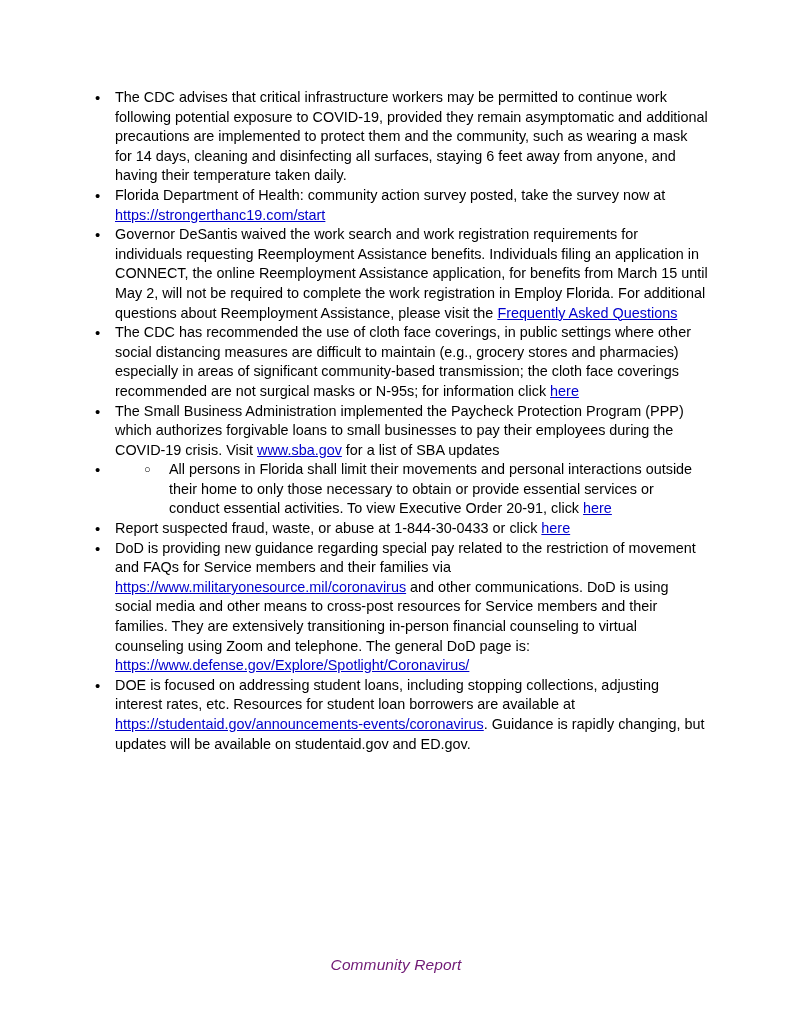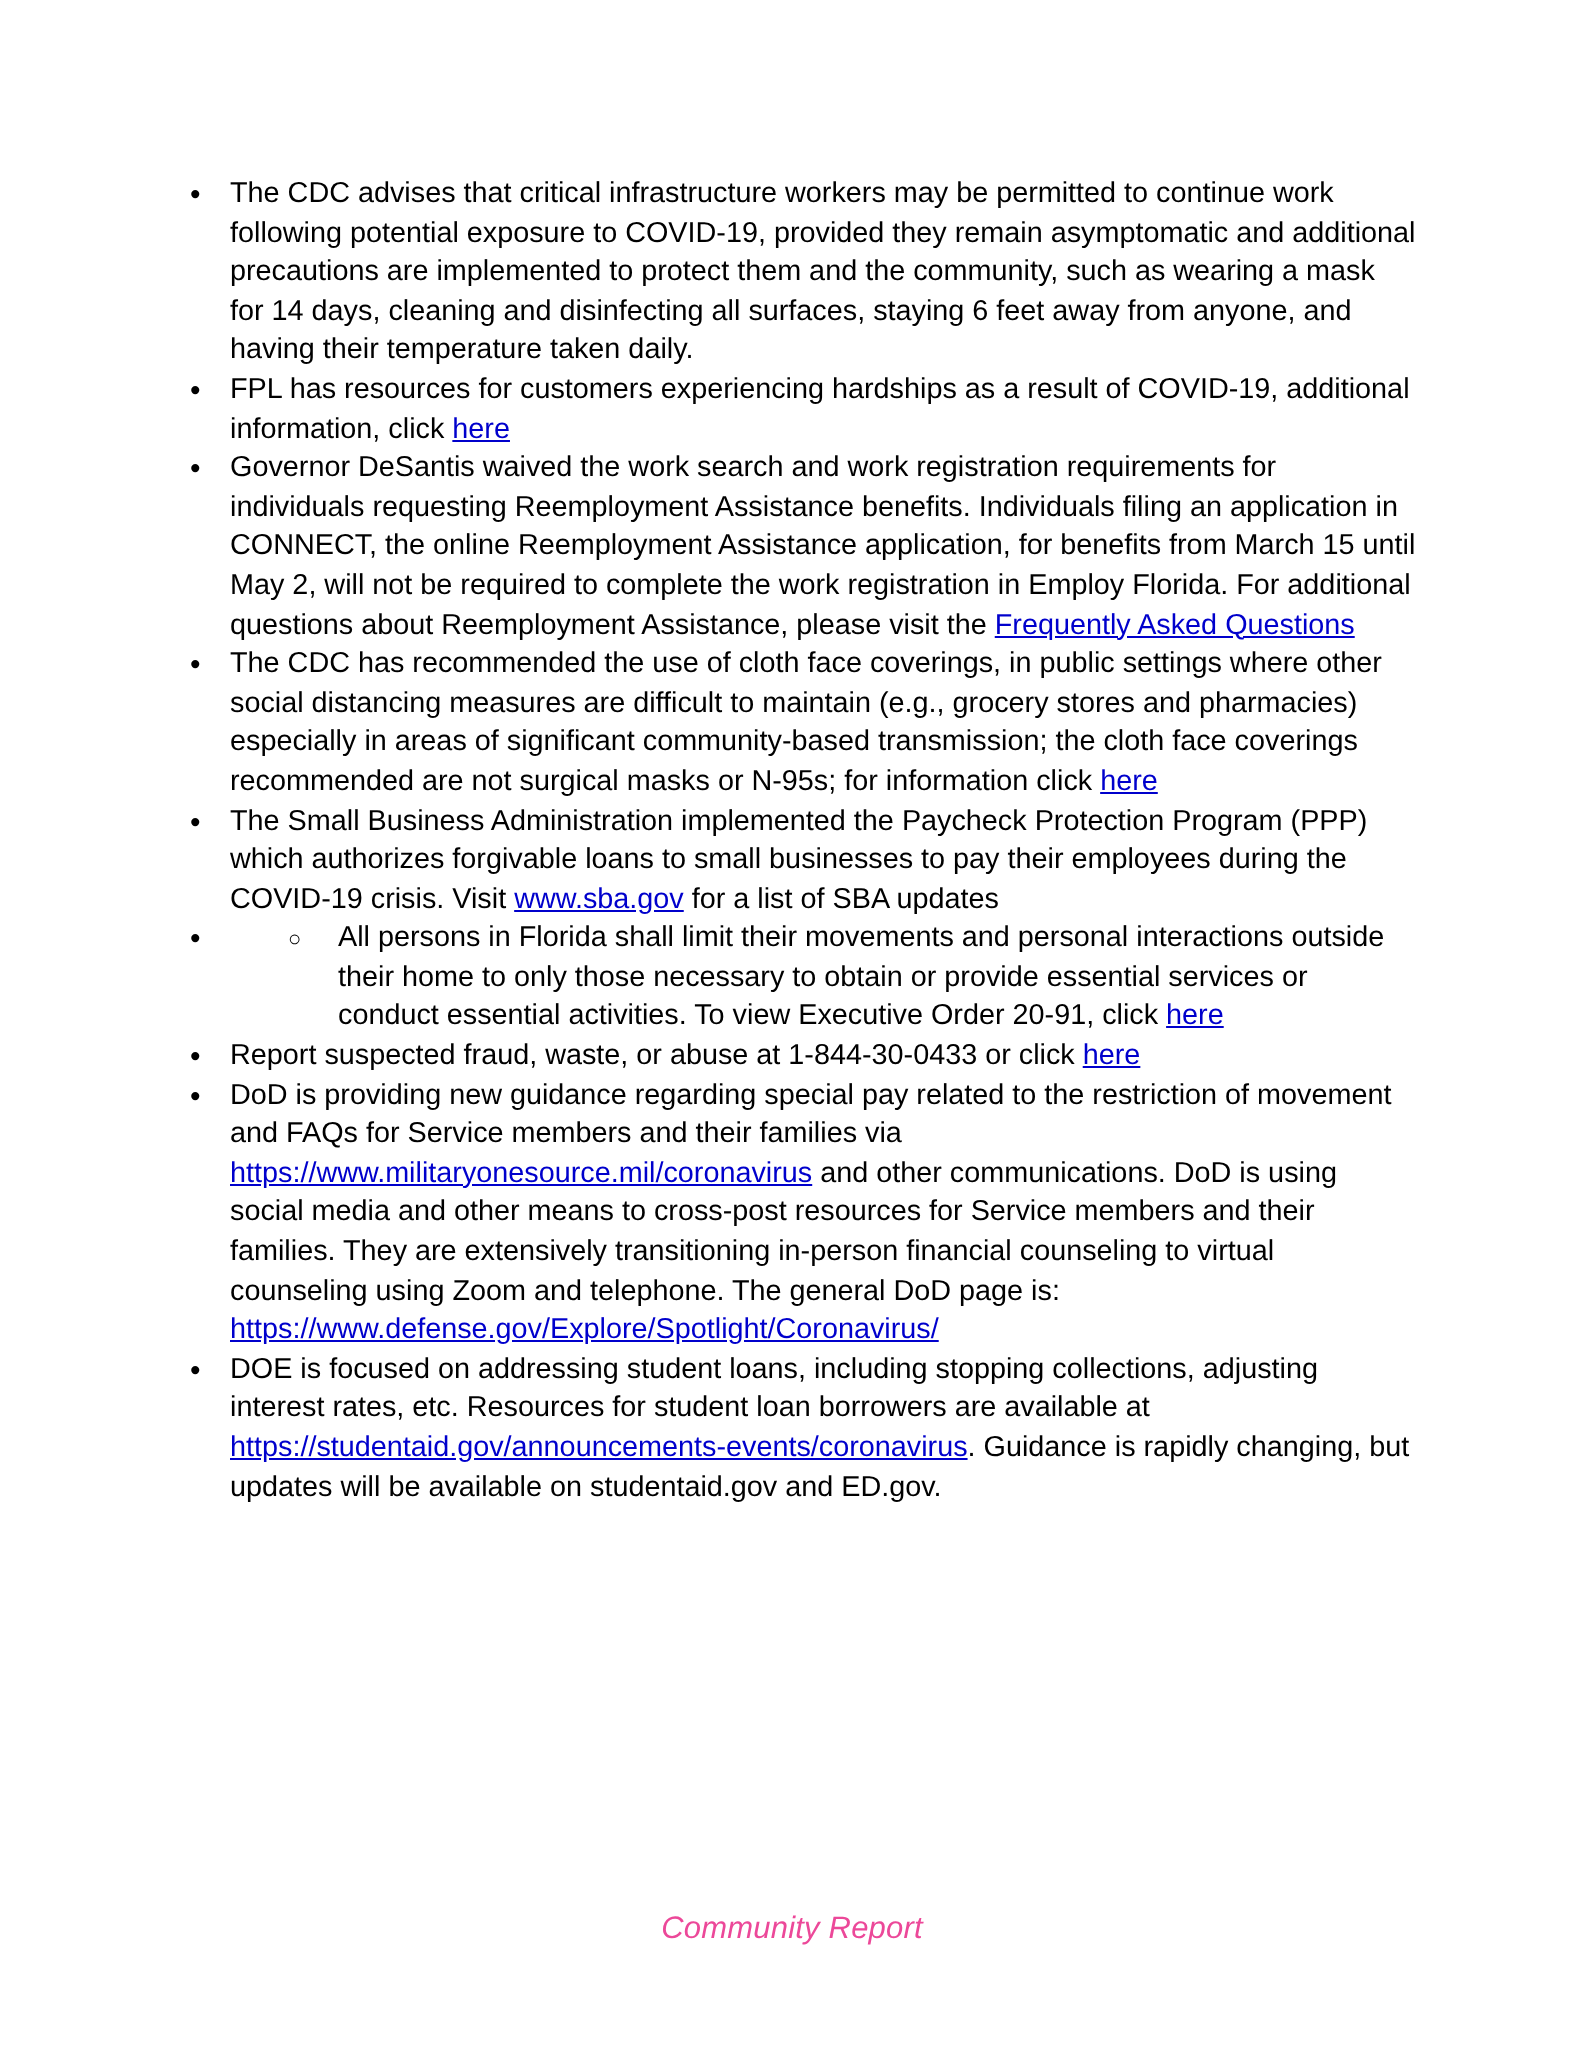--- a/index.html
+++ b/index.html
@@ -107,38 +107,38 @@
 
   .footer {
     position: absolute;
     left: 0;
     top: 956px;
     width: 792px;
     text-align: center;
     font-family: "Liberation Sans", sans-serif;
     font-style: italic;
     font-size: 15.5px;
-    color: #ec4899;
+    color: #701a75;
     letter-spacing: 0.1px;
   }
 </style>
 </head>
 <body>
 
 <div class="page">
 
   <div class="content">
     <ul class="bullets" id="bullet-list">
         <li class="bullet">
           <span class="marker disc"></span>
           <span class="para"><span>The CDC advises that critical infrastructure workers may be permitted to continue work following potential exposure to COVID-19, provided they remain asymptomatic and additional precautions are implemented to protect them and the community, such as wearing a mask for 14 days, cleaning and disinfecting all surfaces, staying 6 feet away from anyone, and having their temperature taken daily.</span></span>
         </li>
         <li class="bullet">
           <span class="marker disc"></span>
-          <span class="para"><span>FPL has resources for customers experiencing hardships as a result of COVID-19, additional information, click </span><a class="doc-link" href="#">here</a></span>
+          <span class="para"><span>Florida Department of Health:  community action survey posted, take the survey now at </span><a class="doc-link" href="#">https://strongerthanc19.com/start</a></span>
         </li>
         <li class="bullet">
           <span class="marker disc"></span>
           <span class="para"><span>Governor DeSantis waived the work search and work registration requirements for individuals requesting Reemployment Assistance benefits. Individuals filing an application in CONNECT, the online Reemployment Assistance application, for benefits from March 15 until May 2, will not be required to complete the work registration in Employ Florida. For additional questions about Reemployment Assistance, please visit the </span><a class="doc-link" href="#">Frequently Asked Questions</a></span>
         </li>
         <li class="bullet">
           <span class="marker disc"></span>
           <span class="para"><span>The CDC has recommended the use of cloth face coverings, in public settings where other social distancing measures are difficult to maintain (e.g., grocery stores and pharmacies) especially in areas of significant community-based transmission; the cloth face coverings recommended are not surgical masks or N-95s; for information click </span><a class="doc-link" href="#">here</a></span>
         </li>
         <li class="bullet">

